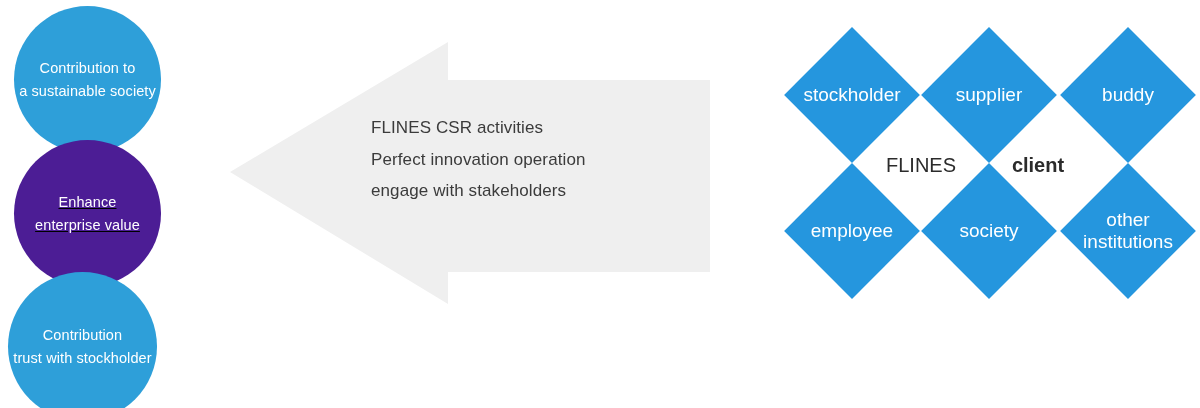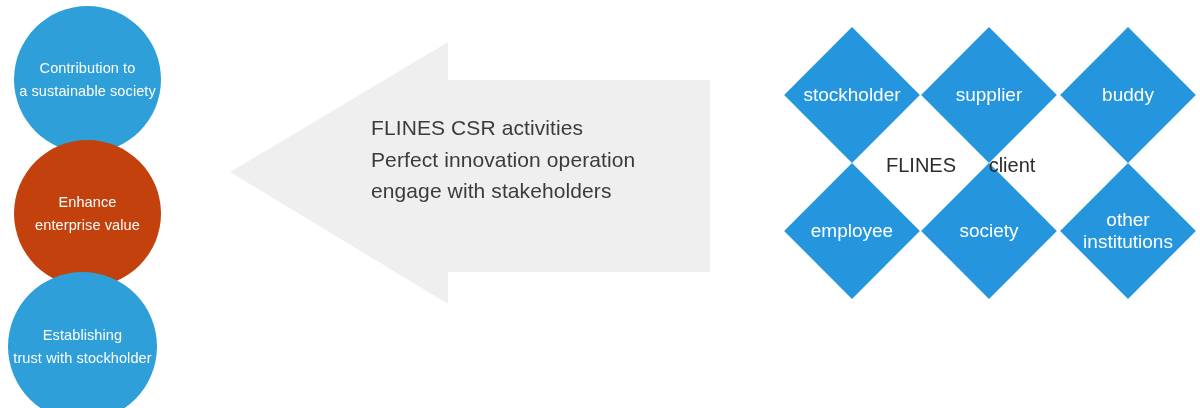--- a/index.html
+++ b/index.html
@@ -51,21 +51,21 @@
   #arrow-shape svg { display: block; width: 100%; height: 100%; }
 
   #arrow-text {
     position: absolute;
     left: 371px;
     top: 112px;
     width: 320px;
   }
   .arrow-line {
     color: #3b3b3b;
-    font-size: 21px;
+    font-size: 17px;
     line-height: 31.5px;
     white-space: pre;
     letter-spacing: 0.1px;
   }
 
   
   .diamond {
     position: absolute;
     width: 96px;
     height: 96px;
@@ -97,27 +97,27 @@
 </head>
 <body>
 
 <div id="canvas">
 
   <div class="circle" id="circle-1" style="background: rgb(46, 159, 217);">
     <div class="circle-label"><span>Contribution to</span>
 <span>a sustainable society</span></div>
   </div>
 
-  <div class="circle" id="circle-2" style="background: #c2410c;">
+  <div class="circle" id="circle-2" style="background: #4c1d95; text-decoration: underline;">
     <div class="circle-label"><span>Enhance</span>
 <span>enterprise value</span></div>
   </div>
 
   <div class="circle" id="circle-3" style="background: rgb(46, 159, 217);">
-    <div class="circle-label"><span>Establishing</span>
+    <div class="circle-label"><span>Contribution</span>
 <span>trust with stockholder</span></div>
   </div>
 
   <div id="arrow-shape">
     <svg viewBox="0 0 480 270" preserveAspectRatio="none" aria-hidden="true">
       <polygon points="0,134 218,4 218,42 480,42 480,234 218,234 218,266" fill="#efefef"></polygon>
     </svg>
   </div>
 
   <div id="arrow-text">
@@ -140,15 +140,15 @@
   </div>
   <div class="diamond" id="d-society" style="left: 941px; top: 183px; background: rgb(37, 150, 222);">
     <div class="diamond-label">society</div>
   </div>
   <div class="diamond" id="d-other" style="left: 1080px; top: 183px; background: rgb(37, 150, 222);">
     <div class="diamond-label">other
 institutions</div>
   </div>
 
   <div class="gap-label" id="g-flines" style="left: 921px; top: 165px; text-align: center;">FLINES</div>
-  <div class="gap-label" id="g-client" style="left: 1012px; top: 165px;">client</div>
+  <div class="gap-label" id="g-client" style="left: 1038px; top: 165px; font-weight: bold;">client</div>
 
 </div>
 
 </body></html>

